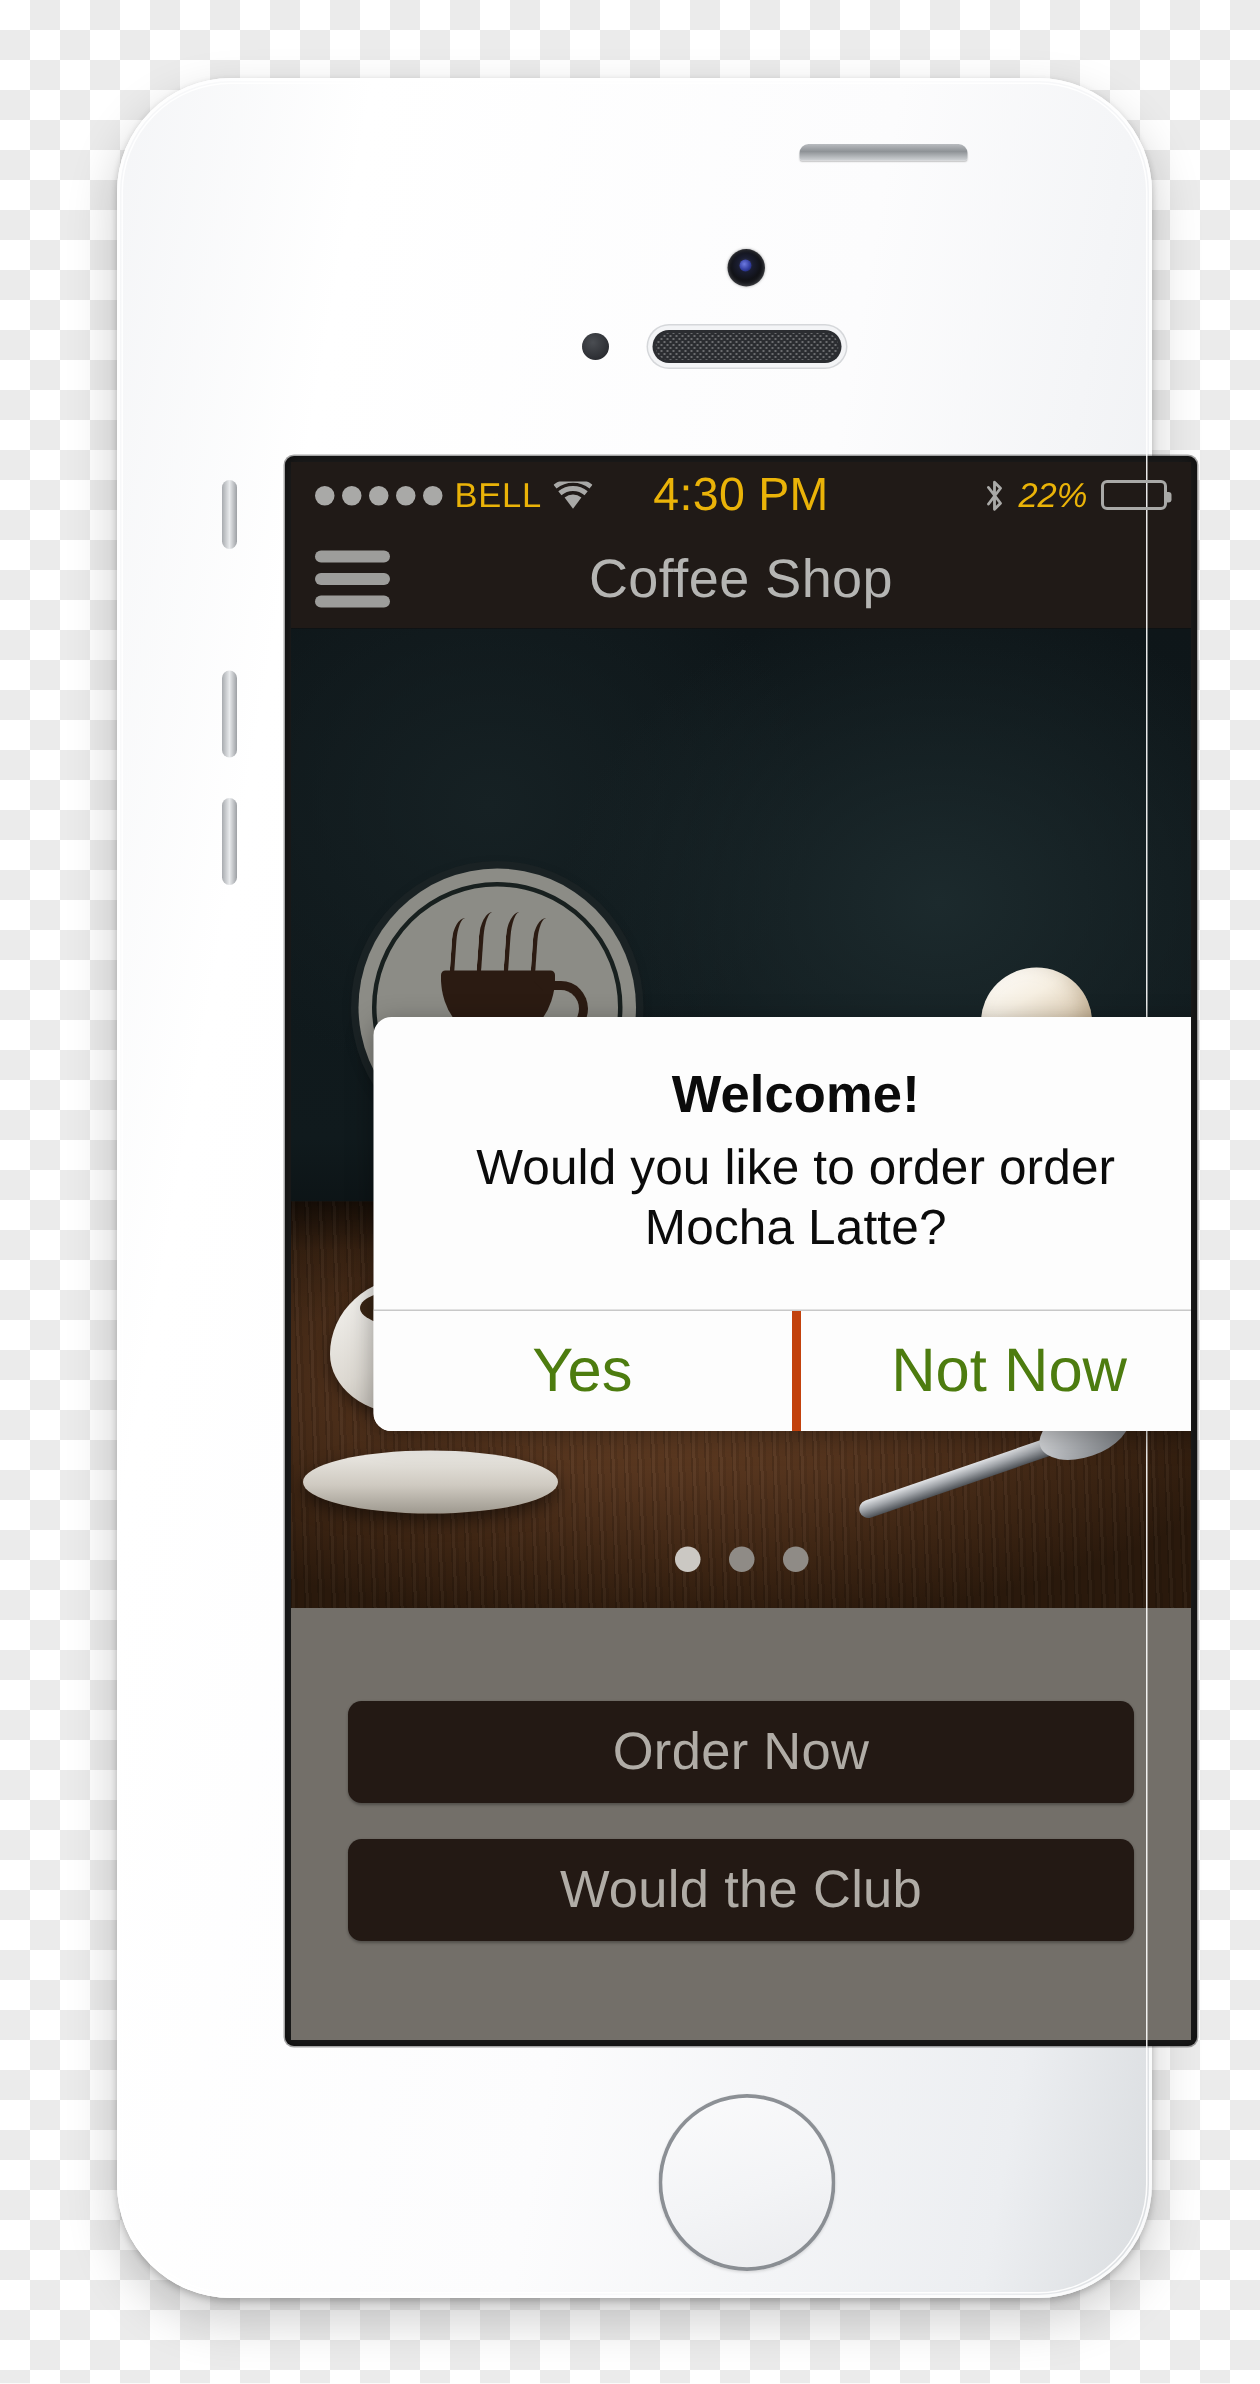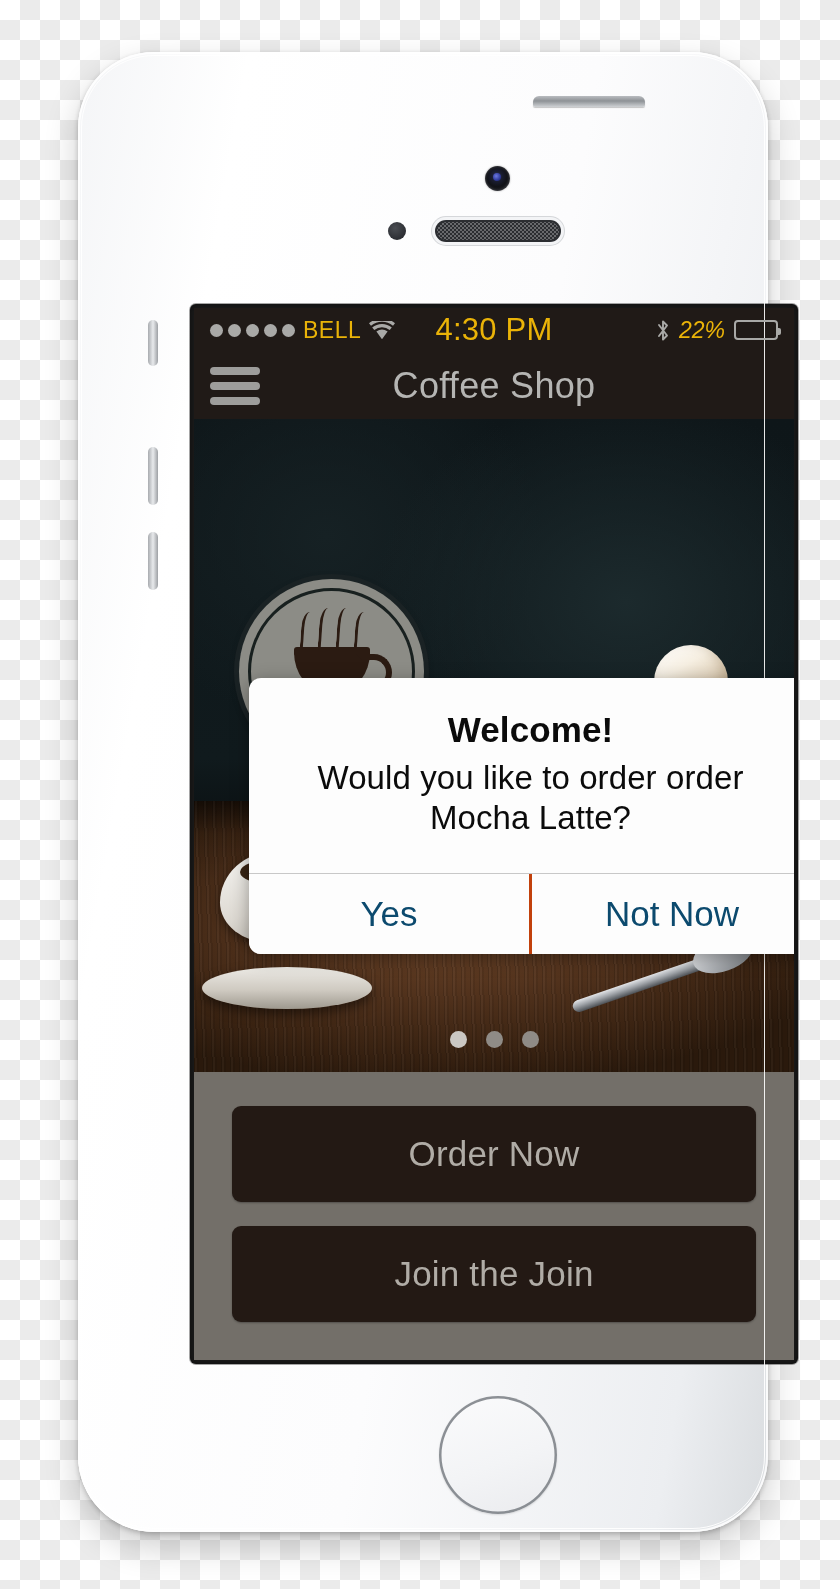--- a/index.html
+++ b/index.html
@@ -389,21 +389,21 @@
   #page-dots span.active{ background:#cbc8c3; }
 
   
   #action-panel{
     flex:1 1 auto;
     background:#736f69;
     padding: 26px 38px 30px;
     display:flex; flex-direction:column; justify-content:center; gap:24px;
   }
   .cta-button{
-    height:96px;
+    height:68px;
     background:#231914;
     border-radius:9px;
     display:flex; align-items:center; justify-content:center;
     color:#b0aca6;
     font-size:35px;
     font-family:"Liberation Sans", sans-serif;
     letter-spacing:.2px;
     cursor:pointer;
     box-shadow: 0 1px 2px rgba(0,0,0,.3);
   }
@@ -432,26 +432,26 @@
     line-height:1.22; margin:0; letter-spacing:.1px;
   }
   #alert-buttons{
     display:flex;
     border-top:1px solid #c8c8c8;
   }
   .alert-button{
     flex:1;
     height:80px;
     display:flex; align-items:center; justify-content:center;
-    color:#0c4a6e;
-    font-size:35px;
+    color:#4d7c0f;
+    font-size:41px;
     cursor:pointer;
     background:#fdfdfd;
   }
-  .alert-button + .alert-button{ border-left:3px solid #c2410c;text-align:right; }
+  .alert-button + .alert-button{ border-left:6px solid #c2410c;text-align:right; }
 </style>
 </head>
 <body>
 
 <div id="checker"></div>
 
 <div id="rim"></div>
 
 <div id="phone">
 
@@ -548,21 +548,21 @@
 
         <div id="page-dots">
           <span class="active"></span>
           <span></span>
           <span></span>
         </div>
       </div>
 
       <div id="action-panel">
         <div class="cta-button">Order Now</div>
-        <div class="cta-button">Join the Join</div>
+        <div class="cta-button">Would the Club</div>
       </div>
 
       <div id="alert-dialog">
         <div id="alert-body">
           <div id="alert-title">Welcome!</div>
           <div id="alert-message">Would you like to order order Mocha Latte?</div>
         </div>
         <div id="alert-buttons">
           <div class="alert-button">Yes</div>
           <div class="alert-button">Not Now</div>

